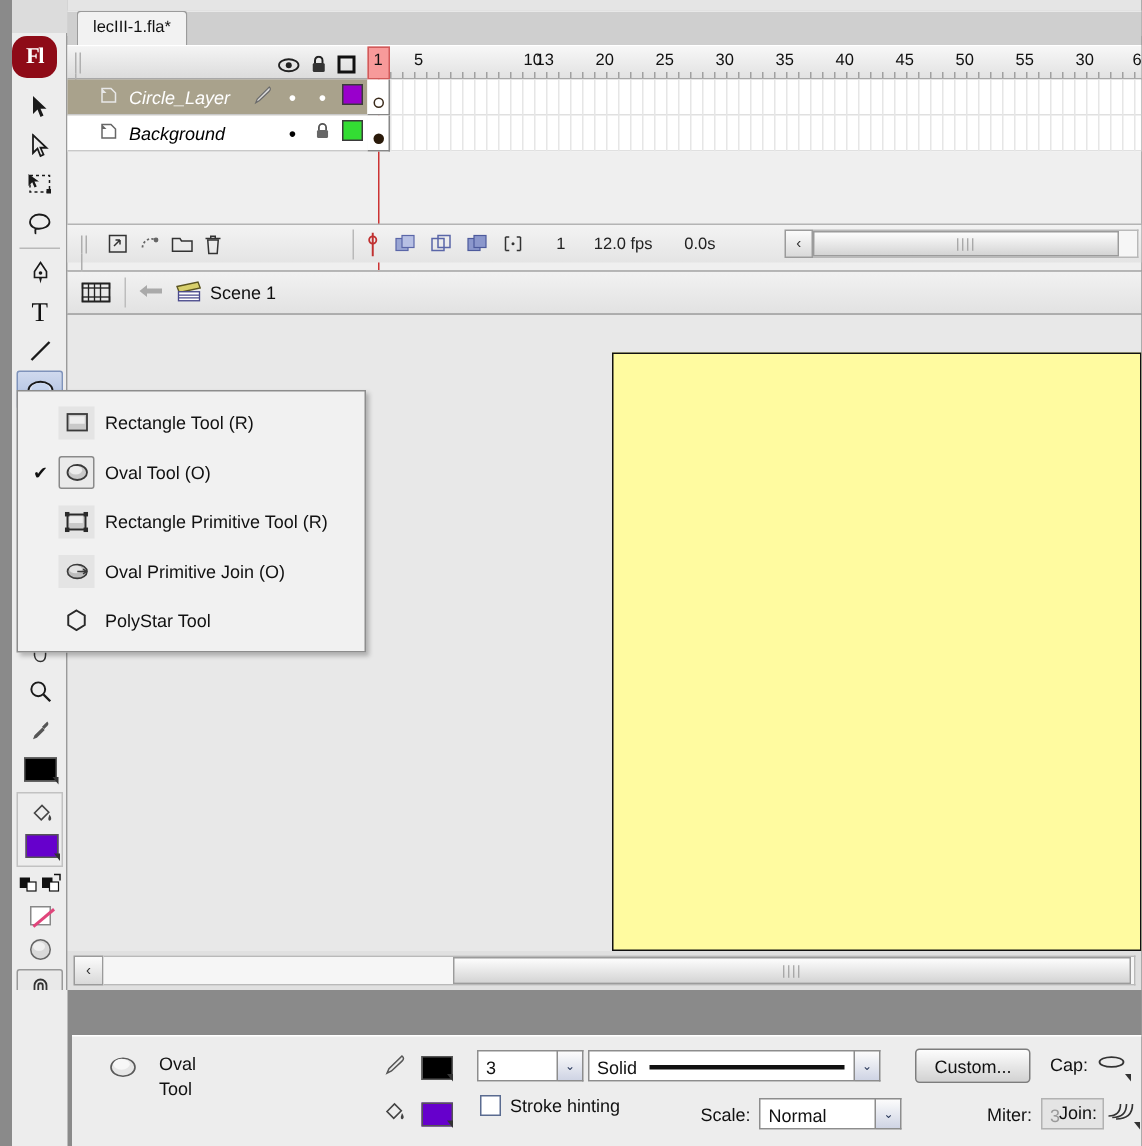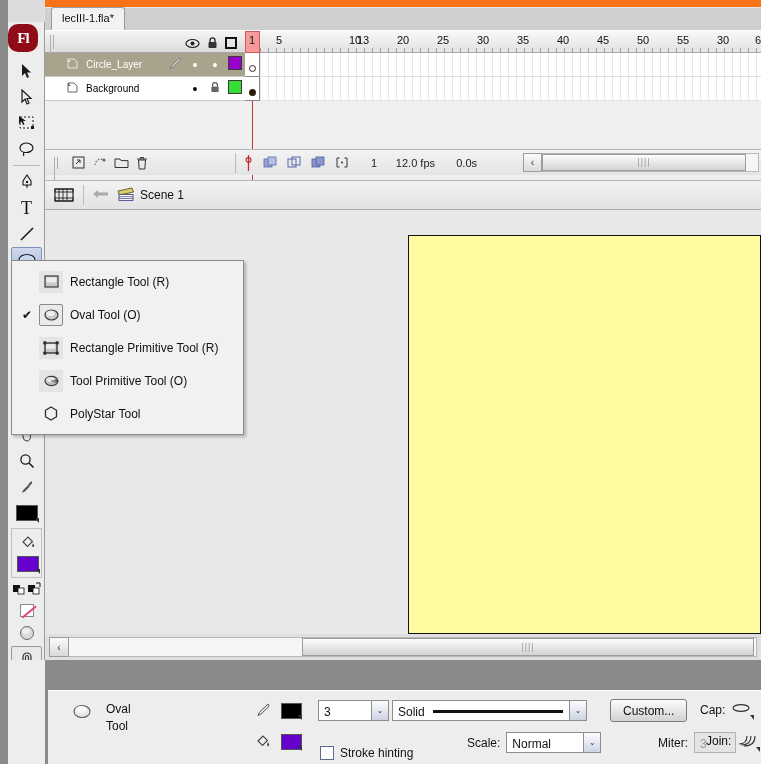--- a/index.html
+++ b/index.html
@@ -49,21 +49,21 @@
   .swatchbox { position: relative; width: 22px; height: 16px; border: 1px solid #555; }
   .swatchbox .drop {
     position: absolute; right: -2px; bottom: -3px; width: 0; height: 0;
     border-left: 4px solid transparent; border-right: 0 solid transparent;
     border-top: 5px solid #333;
   }
 
   
   #tabbar {
     position: absolute; left: 45px; top: 0; width: 716px; height: 24px;
-    background: #f97316;
+    background: #e5e5e5;
     text-align: right;
   }
   #tabbar-bg {
     position: absolute; left: 0; top: 7px; width: 716px; height: 23px;
     background: #cfcfcf; border-top: 1px solid #e8e8e8;
   }
   #doctab {
     position: absolute; left: 6px; top: 7px; height: 23px;
     padding: 4px 10px 0 10px;
     background: #f2f2f2;
@@ -88,21 +88,21 @@
 
   .layerrow {
     position: absolute; left: 0; width: 200px; height: 24px;
     display: flex; align-items: center;
     border-bottom: 1px solid #c9c9c9;
     font-size: 12px;
   }
   .layerrow.active { background: #a9a28c; color: #fff; }
   .layerrow.inactive { background: #fff; color: #000; }
   .lr-pageicon { width: 14px; margin-left: 22px; flex: none; }
-  .lr-name { flex: 1; padding-left: 5px; font-size: 10px; }
+  .lr-name { flex: 1; padding-left: 5px; font-size: 12px; font-style: italic; }
   .lr-cell { width: 20px; text-align: center; flex: none; }
   .lr-swatch { width: 14px; height: 14px; border: 1px solid #3a3a3a; display:inline-block; }
 
   
   #framehdr {
     position: absolute; left: 200px; top: 0; width: 516px; height: 22px;
     background: linear-gradient(180deg,#f7f7f7,#e2e2e2);
     border-bottom: 1px solid #a8a8a8; overflow: hidden;
   }
   .fnum { position: absolute; top: 3px; font-size: 11px; color: #111; }
@@ -755,21 +755,21 @@
           <svg width="17" height="16" viewBox="0 0 17 16">
               <path d="M3 8 L8 3 L12.5 7.5 L7.5 12.5 Z" fill="none" stroke="#444" stroke-width="1.1"></path>
               <path d="M13 9 Q15 12 13.5 13 Q12 13.6 12.2 11.5 Z" fill="#444"></path>
             </svg>
         </span>
         <span class="pswatch" style="background:#6600cc;margin-left:9px;">
             <span class="drop"></span>
           </span>
       </div>
 
-      <div class="prow" style="left:272px;top:39px;margin-top:16px;">
+      <div class="prow" style="left:272px;top:39px;">
         <span class="chk"></span>
         <span class="plabel">Stroke hinting</span>
       </div>
 
       <div class="prow" style="left:419px;top:41px;">
         <span class="plabel" style="margin-right:6px;">Scale:</span>
         <span class="ctl-input" style="width:78px;">Normal</span>
         <span class="ctl-arrow">⌄</span>
       </div>
 
@@ -841,21 +841,21 @@
       <span class="micon">
         <span class="micon-box boxed">
           <svg width="17" height="14" viewBox="0 0 17 14">
             <ellipse cx="8.5" cy="7" rx="6.5" ry="4.6" fill="#bdbdbd" stroke="#3a3a3a" stroke-width="1.1"></ellipse>
             <ellipse cx="7.5" cy="5.6" rx="4.3" ry="2.6" fill="#e4e4e4"></ellipse>
             <path d="M8.5 7 L15 7" stroke="#3a3a3a" stroke-width="1"></path>
             <path d="M12.4 5.4 L14.6 7 L12.4 8.6" fill="none" stroke="#3a3a3a" stroke-width="1"></path>
           </svg>
         </span>
       </span>
-      <span class="mlabel">Tool Primitive Tool (O)</span>
+      <span class="mlabel">Oval Primitive Join (O)</span>
     </div>
 
     <div class="mitem">
       <span class="mcheck"></span>
       <span class="micon">
         <span class="micon-box">
           <svg width="16" height="15" viewBox="0 0 16 15">
               <polygon points="8,1 13.5,4.3 13.5,10.7 8,14 2.5,10.7 2.5,4.3" fill="none" stroke="#2a2a2a" stroke-width="1.3"></polygon>
             </svg>
         </span>

